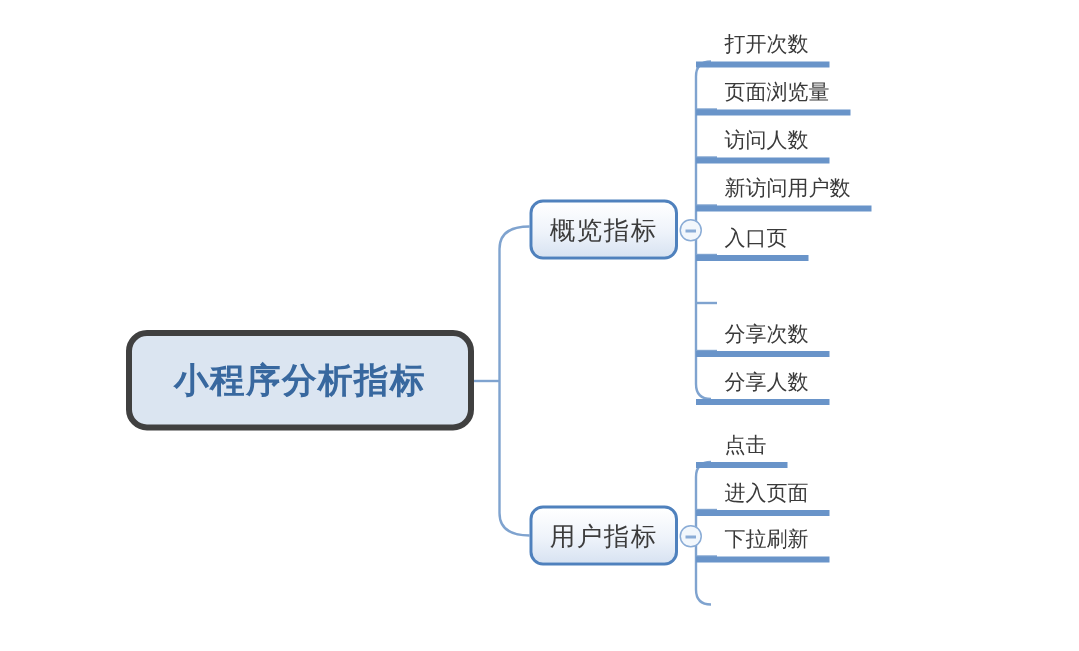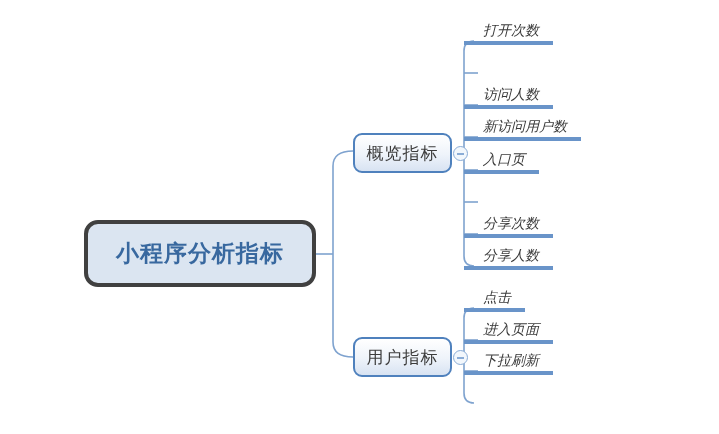--- a/index.html
+++ b/index.html
@@ -68,21 +68,20 @@
     position: absolute;
     left: 464px;
     height: 22px;
     line-height: 22px;
     padding: 0 14px 0 19px;
     border-bottom: 4px solid #6994c9;
     font-size: 14px;
     color: #3a3a3a;
     white-space: nowrap;
     cursor: default;
-    font-style: italic;
   }
 </style>
 </head>
 <body>
 
 <div id="canvas">
 
   <svg id="connectors" viewBox="0 0 719 434" xmlns="http://www.w3.org/2000/svg">
     <g fill="none" stroke="#7fa3cf" stroke-width="1.6">
 
@@ -112,20 +111,21 @@
   <div class="branch-node branch-user">用户指标</div>
 
   <div class="toggle toggle-overview">
     <span class="minus"></span>
   </div>
   <div class="toggle toggle-user">
     <span class="minus"></span>
   </div>
 
   <div class="leaf" style="top:19px">打开次数</div>
+  <div class="leaf" style="top:51px">页面浏览量</div>
   <div class="leaf" style="top:115px">新访问用户数</div>
   <div class="leaf" style="top:83px">访问人数</div>
   <div class="leaf" style="top:148px">入口页</div>
   <div class="leaf" style="top:212px">分享次数</div>
   <div class="leaf" style="top:244px">分享人数</div>
 
   <div class="leaf" style="top:286px">点击</div>
   <div class="leaf" style="top:318px">进入页面</div>
   <div class="leaf" style="top:349px">下拉刷新</div>
 

